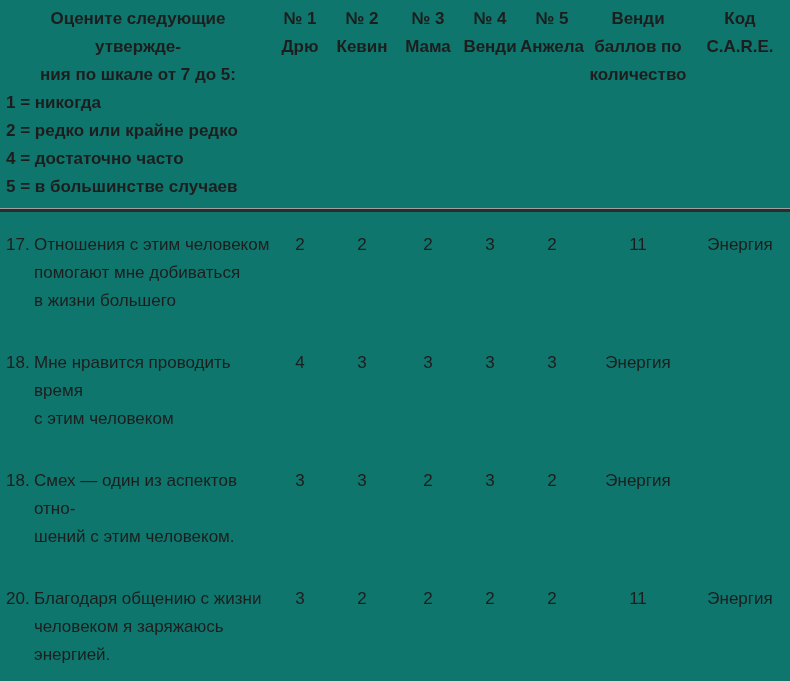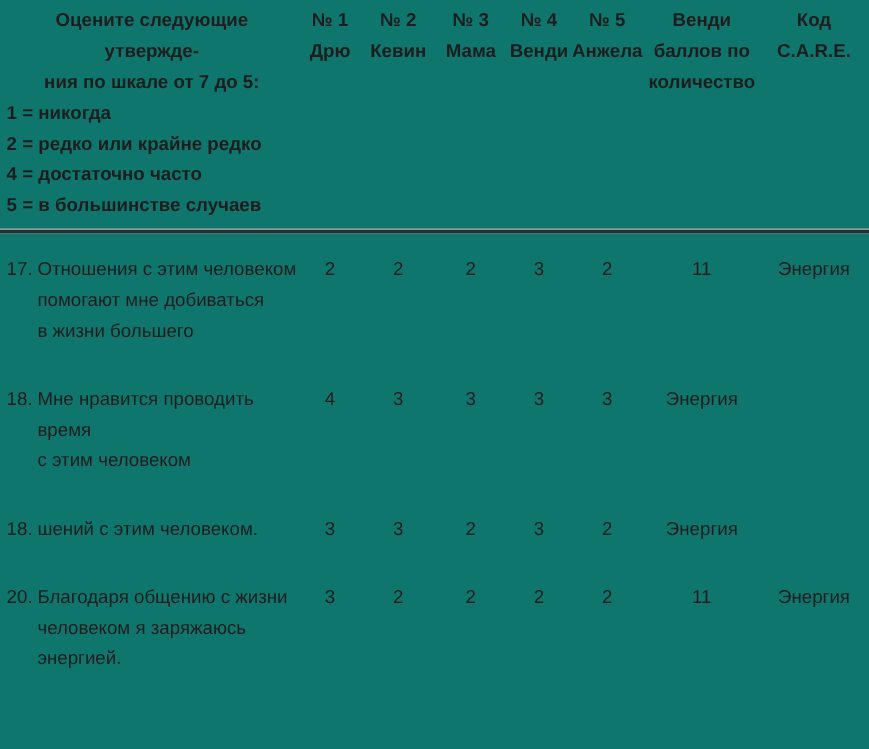--- a/index.html
+++ b/index.html
@@ -125,20 +125,21 @@
       <div class="cell num">3</div>
       <div class="cell num">3</div>
       <div class="cell num">3</div>
       <div class="cell num">Энергия</div>
     </div>
 
     <div class="grid row">
       <div class="cell stmt">
         <span class="n">18.</span>
         <div class="lines">
+          <div>Смех — один из аспектов отно-</div>
           <div>шений с этим человеком.</div>
         </div>
       </div>
       <div class="cell num">3</div>
       <div class="cell num">3</div>
       <div class="cell num">2</div>
       <div class="cell num">3</div>
       <div class="cell num">2</div>
       <div class="cell num">Энергия</div>
     </div>

